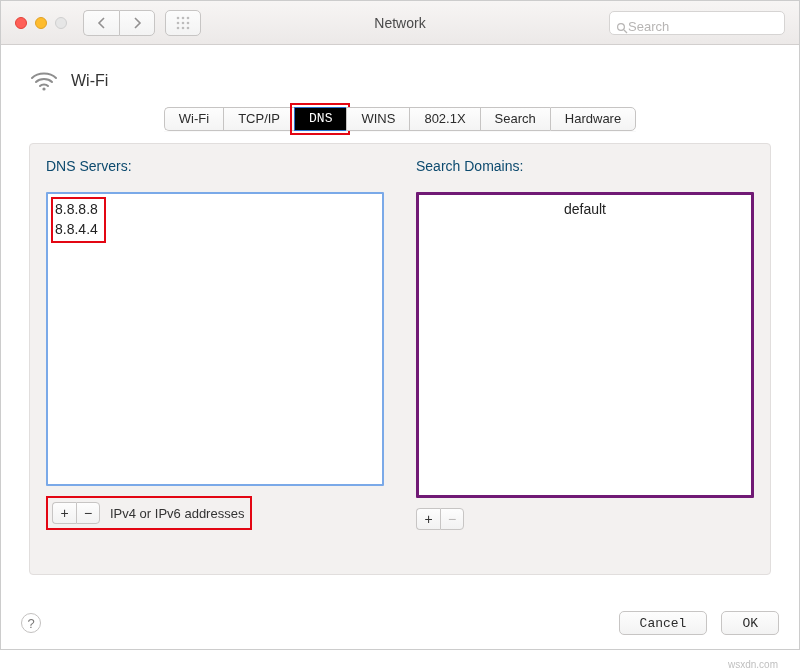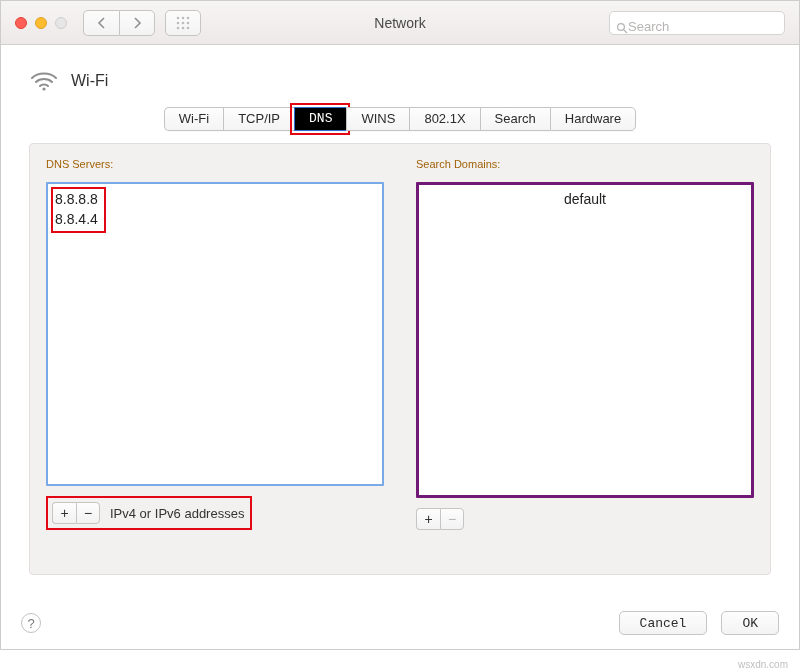--- a/index.html
+++ b/index.html
@@ -30,42 +30,42 @@
   .tabrow { display: flex; box-shadow: 0 0.5px 0 rgba(0,0,0,0.05); }
   .tab { height: 24px; line-height: 22px; padding: 0 14px; font-size: 13px; color: #2b2b2b; background: linear-gradient(#fdfdfd, #f4f4f4); border: 1px solid #c6c4c3; border-right: 0; }
   .tab:first-child { border-radius: 5px 0 0 5px; }
   .tab:last-child { border-radius: 0 5px 5px 0; border-right: 1px solid #c6c4c3; }
   .tab.active { background: #000000; color: #fff; border-color: #2a6fcf; font-family: Liberation Mono, monospace; }
   .redbox { outline: 2px solid #e30613; outline-offset: 2px; }
 
   .inset { background: #f3f1f0; border: 1px solid #e1dedd; border-radius: 4px; padding: 14px 16px 44px 16px; position: relative; height: 432px; }
   .columns { display: flex; gap: 32px; height: 100%; }
   .col { flex: 1; display: flex; flex-direction: column; }
-  .col-label { font-size: 11px; color: #a16207; margin-bottom: 12px; }
+  .col-label { font-size: 14px; color: #0c4a6e; margin-bottom: 18px; }
   .listbox { flex: 1; background: #fff; border: 3px solid #701a75; border-radius: 1px; font-size: 14px; color: #222; padding: 4px 2px; position: relative; overflow: hidden; }
   .listbox.focused { border: 2px solid #7aa9e8; padding: 3px 5px; }
   .listbox .entry { line-height: 20px; white-space: pre; text-align: center; }
 
   .belowbar { margin-top: 10px; display: flex; align-items: center; gap: 10px; }
   .pm { display: flex; }
   .pmbtn { width: 24px; height: 22px; background: linear-gradient(#fdfdfd, #f2f2f2); border: 1px solid #c7c5c4; display: flex; align-items: center; justify-content: center; font-size: 14px; color: #333; }
   .pmbtn:first-child { border-radius: 4px 0 0 4px; border-right: 0; }
   .pmbtn:last-child { border-radius: 0 4px 4px 0; }
   .pmbtn.disabled { color: #b8b6b5; }
   .hint { font-size: 13px; color: #333; }
 
   .footer { position: absolute; bottom: 14px; left: 20px; right: 20px; display: flex; align-items: center; }
   .help { width: 20px; height: 20px; border: 1px solid #c3c1c0; border-radius: 50%; display: flex; align-items: center; justify-content: center; color: #7b7978; font-size: 13px; }
   .foot-buttons { margin-left: auto; display: flex; gap: 14px; }
   .btn { height: 24px; padding: 0 20px; background: linear-gradient(#fdfdfd, #f3f3f3); border: 1px solid #c7c5c4; border-radius: 5px; font-size: 13px; color: #2b2b2b; font-family: Liberation Mono, monospace; }
 
   .highlight-entries { position: absolute; top: 3px; left: 3px; border: 2px solid #e30613; padding: 0 6px 2px 2px; }
   .highlight-below { border: 2px solid #e30613; padding: 4px 6px 4px 4px; display: inline-flex; align-items: center; gap: 10px; }
 
-  .source { position: absolute; bottom: 2px; right: 12px; font-size: 10px; color: #bfbfbf; }
+  .source { position: absolute; bottom: 2px; right: 22px; font-size: 10px; color: #bfbfbf; }
 </style>
 </head>
 <body>
 
 <div class="window">
 
   <div class="titlebar">
     <div class="traffic">
       <div class="tl red"></div>
       <div class="tl yellow"></div>

